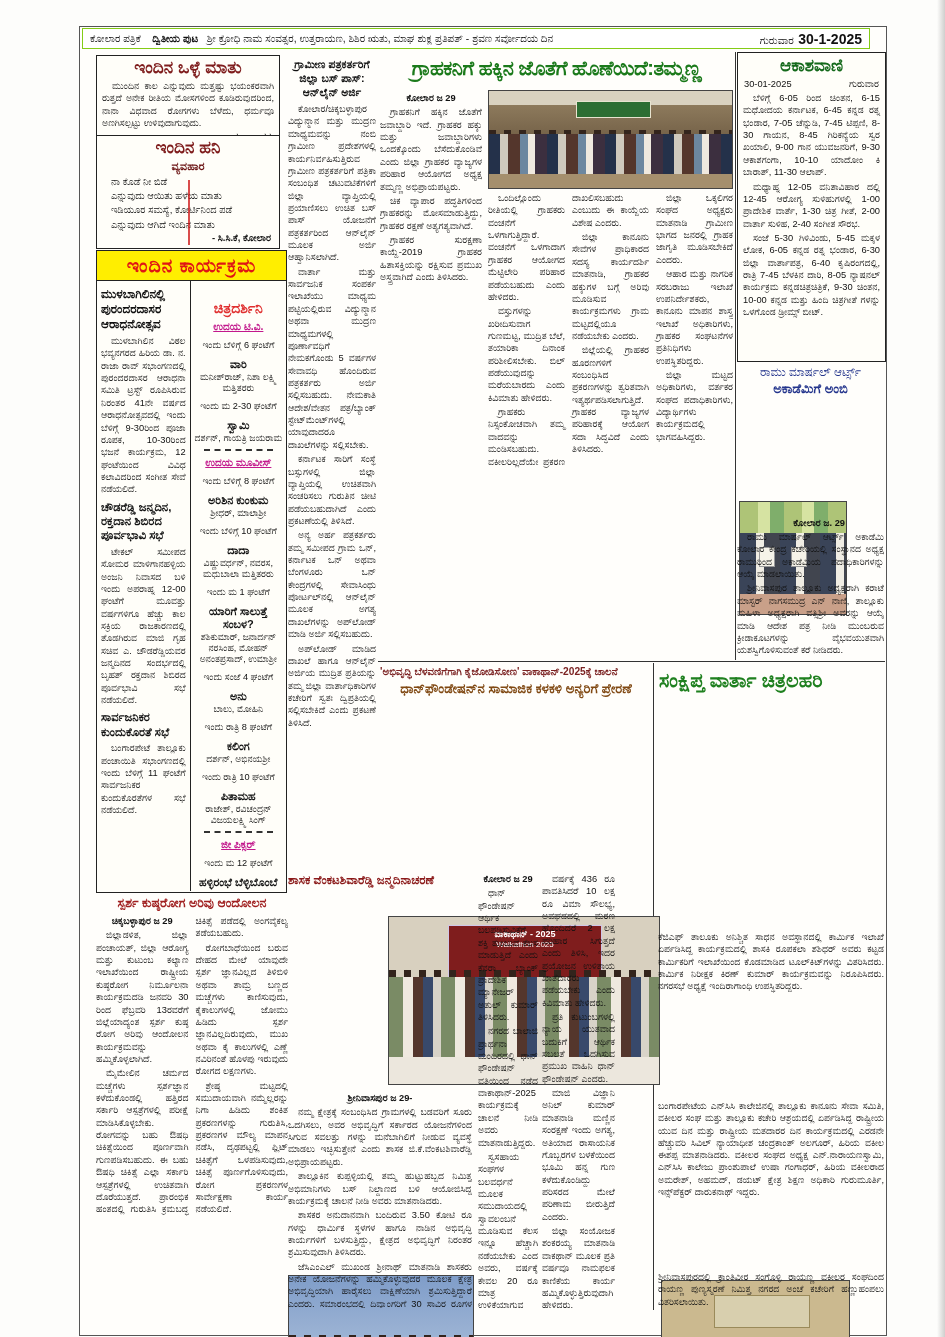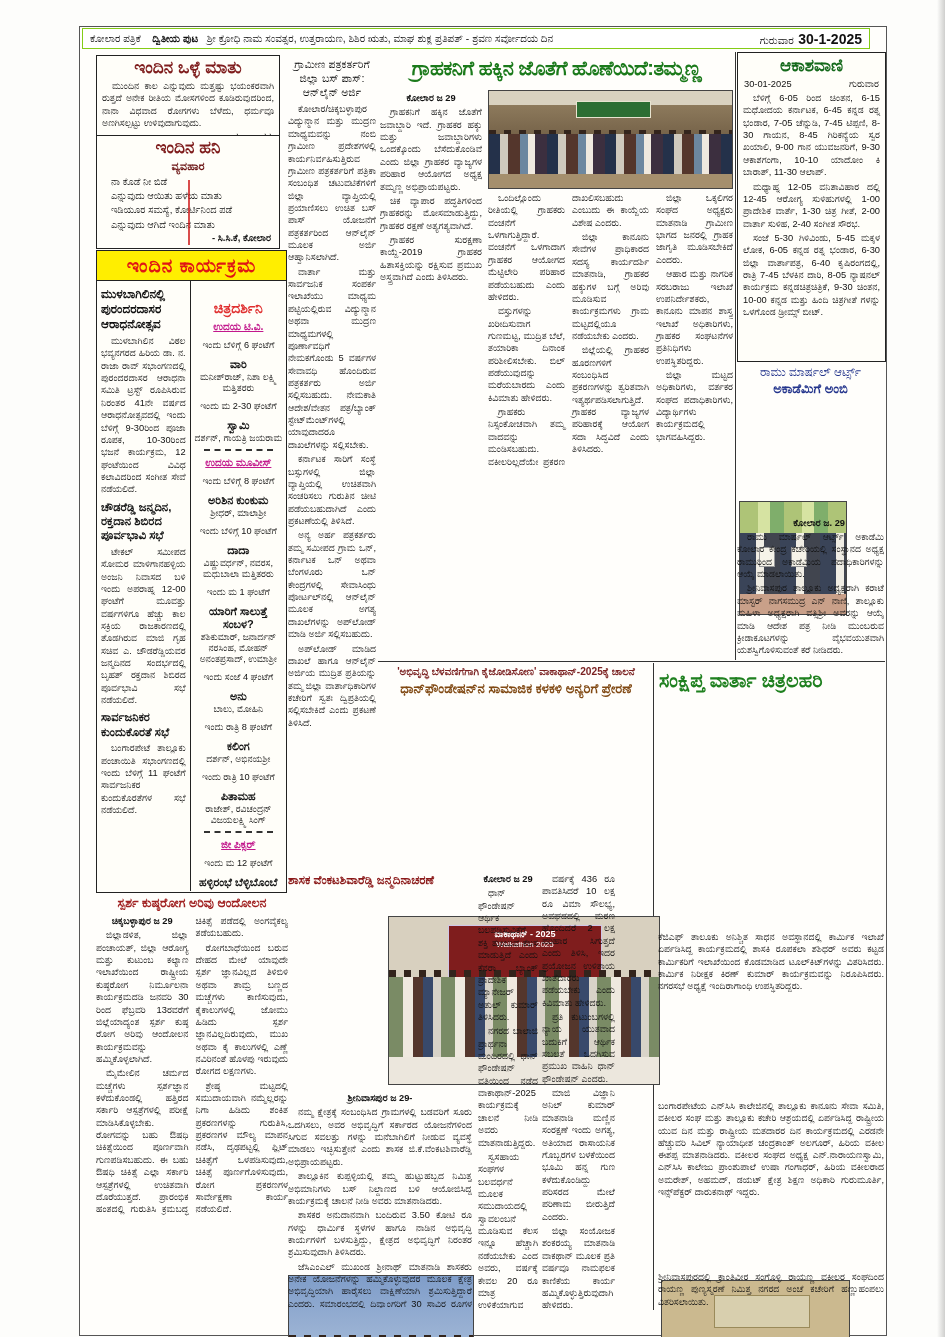--- a/index.html
+++ b/index.html
@@ -135,21 +135,21 @@
     <div style="columns:2;column-gap:7px;height:396px;">
         <div class="para dateline">ಚಿಕ್ಕಬಳ್ಳಾಪುರ ಜ 29</div>
         <div class="para">ಜಿಲ್ಲಾಡಳಿತ, ಜಿಲ್ಲಾ ಪಂಚಾಯತ್, ಜಿಲ್ಲಾ ಆರೋಗ್ಯ ಮತ್ತು ಕುಟುಂಬ ಕಲ್ಯಾಣ ಇಲಾಖೆಯಿಂದ ರಾಷ್ಟ್ರೀಯ ಕುಷ್ಠರೋಗ ನಿರ್ಮೂಲನಾ ಕಾರ್ಯಕ್ರಮದಡಿ ಜನವರಿ 30 ರಿಂದ ಫೆಬ್ರವರಿ 13ರವರೆಗೆ ಜಿಲ್ಲೆಯಾದ್ಯಂತ ಸ್ಪರ್ಶ ಕುಷ್ಠ ರೋಗ ಅರಿವು ಆಂದೋಲನ ಕಾರ್ಯಕ್ರಮವನ್ನು ಹಮ್ಮಿಕೊಳ್ಳಲಾಗಿದೆ.</div>
         <div class="para">ಮೈಮೇಲಿನ ಚರ್ಮದ ಮಚ್ಚೆಗಳು ಸ್ಪರ್ಶಜ್ಞಾನ ಕಳೆದುಕೊಂಡಲ್ಲಿ ಹತ್ತಿರದ ಸರ್ಕಾರಿ ಆಸ್ಪತ್ರೆಗಳಲ್ಲಿ ಪರೀಕ್ಷೆ ಮಾಡಿಸಿಕೊಳ್ಳಬೇಕು. ರೋಗವನ್ನು ಬಹು ಔಷಧಿ ಚಿಕಿತ್ಸೆಯಿಂದ ಪೂರ್ಣವಾಗಿ ಗುಣಪಡಿಸಬಹುದು. ಈ ಬಹು ಔಷಧಿ ಚಿಕಿತ್ಸೆ ಎಲ್ಲಾ ಸರ್ಕಾರಿ ಆಸ್ಪತ್ರೆಗಳಲ್ಲಿ ಉಚಿತವಾಗಿ ದೊರೆಯುತ್ತದೆ. ಪ್ರಾರಂಭಿಕ ಹಂತದಲ್ಲಿ ಗುರುತಿಸಿ ಕ್ರಮಬದ್ಧ ಚಿಕಿತ್ಸೆ ಪಡೆದಲ್ಲಿ ಅಂಗವೈಕಲ್ಯ ತಡೆಯಬಹುದು.</div>
         <div class="para">ರೋಗಬಾಧೆಯಿಂದ ಬರುವ ದೇಹದ ಮೇಲೆ ಯಾವುದೇ ಸ್ಪರ್ಶ ಜ್ಞಾನವಿಲ್ಲದ ತಿಳಿಬಿಳಿ ಅಥವಾ ತಾಮ್ರ ಬಣ್ಣದ ಮಚ್ಚೆಗಳು ಕಾಣಿಸುವುದು, ಕೈಕಾಲುಗಳಲ್ಲಿ ಜೋಮು ಹಿಡಿದು ಸ್ಪರ್ಶ ಜ್ಞಾನವಿಲ್ಲದಿರುವುದು, ಮುಖ ಅಥವಾ ಕೈ ಕಾಲುಗಳಲ್ಲಿ ಎಣ್ಣೆ ನವಿರಿನಂತೆ ಹೊಳಪು ಇರುವುದು ರೋಗದ ಲಕ್ಷಣಗಳು.</div>
         <div class="para">ಶ್ರೇಷ್ಠ ಮಟ್ಟದಲ್ಲಿ ಸಮುದಾಯವಾಗಿ ನಮ್ಮೆಲ್ಲರನ್ನು ನಿಗಾ ಹಿಡಿದು ಶಂಕಿತ ಪ್ರಕರಣಗಳನ್ನು ಗುರುತಿಸಿ, ಪ್ರಕರಣಗಳ ಮೌಲ್ಯ ಮಾಪನ ನಡೆಸಿ, ದೃಢಪಟ್ಟಲ್ಲಿ ಫ್ಲಿಟ್ ಚಿಕಿತ್ಸೆಗೆ ಒಳಪಡಿಸುವುದು, ಚಿಕಿತ್ಸೆ ಪೂರ್ಣಗೊಳಿಸುವುದು, ರೋಗ ಪ್ರಕರಣಗಳ ಸಾರ್ವೇಕ್ಷಣಾ ಕಾರ್ಯ ನಡೆಯಲಿದೆ.</div>
       </div>
   </div>
 
   <div class="abs col-flow" style="left:288px;top:57px;width:88px;height:814px;">
-    <div style="font-weight:normal;font-size:10.8px;text-align:center;line-height:1.3;margin-bottom:4px;">ಗ್ರಾಮೀಣ ಪತ್ರಕರ್ತರಿಗೆ ಜಿಲ್ಲಾ ಬಸ್ ಪಾಸ್: ಆನ್‌ಲೈನ್ ಅರ್ಜಿ</div>
+    <div style="font-weight:bold;font-size:10.8px;text-align:center;line-height:1.3;margin-bottom:4px;">ಗ್ರಾಮೀಣ ಪತ್ರಕರ್ತರಿಗೆ ಜಿಲ್ಲಾ ಬಸ್ ಪಾಸ್: ಆನ್‌ಲೈನ್ ಅರ್ಜಿ</div>
     <div>
         <div class="para">ಕೋಲಾರ/ಚಿಕ್ಕಬಳ್ಳಾಪುರ ವಿದ್ಯುನ್ಮಾನ ಮತ್ತು ಮುದ್ರಣ ಮಾಧ್ಯಮವನ್ನು ನಂಬಿ ಗ್ರಾಮೀಣ ಪ್ರದೇಶಗಳಲ್ಲಿ ಕಾರ್ಯನಿರ್ವಹಿಸುತ್ತಿರುವ ಗ್ರಾಮೀಣ ಪತ್ರಕರ್ತರಿಗೆ ಪತ್ರಿಕಾ ಸಂಬಂಧಿತ ಚಟುವಟಿಕೆಗಳಿಗೆ ಜಿಲ್ಲಾ ವ್ಯಾಪ್ತಿಯಲ್ಲಿ ಪ್ರಯಾಣಿಸಲು ಉಚಿತ ಬಸ್ ಪಾಸ್ ಯೋಜನೆಗೆ ಪತ್ರಕರ್ತರಿಂದ ಆನ್‌ಲೈನ್ ಮೂಲಕ ಅರ್ಜಿ ಆಹ್ವಾನಿಸಲಾಗಿದೆ.</div>
         <div class="para">ವಾರ್ತಾ ಮತ್ತು ಸಾರ್ವಜನಿಕ ಸಂಪರ್ಕ ಇಲಾಖೆಯು ಮಾಧ್ಯಮ ಪಟ್ಟಿಯಲ್ಲಿರುವ ವಿದ್ಯುನ್ಮಾನ ಅಥವಾ ಮುದ್ರಣ ಮಾಧ್ಯಮಗಳಲ್ಲಿ ಪೂರ್ಣಾವಧಿಗೆ ನೇಮಕಗೊಂಡು 5 ವರ್ಷಗಳ ಸೇವಾವಧಿ ಹೊಂದಿರುವ ಪತ್ರಕರ್ತರು ಅರ್ಜಿ ಸಲ್ಲಿಸಬಹುದು. ನೇಮಕಾತಿ ಆದೇಶ/ವೇತನ ಪತ್ರ/ಬ್ಯಾಂಕ್ ಸ್ಟೇಟ್‌ಮೆಂಟ್‌ಗಳಲ್ಲಿ ಯಾವುದಾದರೂ ದಾಖಲೆಗಳನ್ನು ಸಲ್ಲಿಸಬೇಕು.</div>
         <div class="para">ಕರ್ನಾಟಕ ಸಾರಿಗೆ ಸಂಸ್ಥೆ ಬಸ್ಸುಗಳಲ್ಲಿ ಜಿಲ್ಲಾ ವ್ಯಾಪ್ತಿಯಲ್ಲಿ ಉಚಿತವಾಗಿ ಸಂಚರಿಸಲು ಗುರುತಿನ ಚೀಟಿ ಪಡೆಯಬಹುದಾಗಿದೆ ಎಂದು ಪ್ರಕಟಣೆಯಲ್ಲಿ ತಿಳಿಸಿದೆ.</div>
         <div class="para">ಅನ್ಯ ಅರ್ಹ ಪತ್ರಕರ್ತರು ತಮ್ಮ ಸಮೀಪದ ಗ್ರಾಮ ಒನ್, ಕರ್ನಾಟಕ ಒನ್ ಅಥವಾ ಬೆಂಗಳೂರು ಒನ್ ಕೇಂದ್ರಗಳಲ್ಲಿ ಸೇವಾಸಿಂಧು ಪೋರ್ಟಲ್‌ನಲ್ಲಿ ಆನ್‌ಲೈನ್ ಮೂಲಕ ಅಗತ್ಯ ದಾಖಲೆಗಳನ್ನು ಅಪ್‌ಲೋಡ್ ಮಾಡಿ ಅರ್ಜಿ ಸಲ್ಲಿಸಬಹುದು.</div>
         <div class="para">ಅಪ್‌ಲೋಡ್ ಮಾಡಿದ ದಾಖಲೆ ಹಾಗೂ ಆನ್‌ಲೈನ್ ಅರ್ಜಿಯ ಮುದ್ರಿತ ಪ್ರತಿಯನ್ನು ತಮ್ಮ ಜಿಲ್ಲಾ ವಾರ್ತಾಧಿಕಾರಿಗಳ ಕಚೇರಿಗೆ ಸ್ವತಃ ದ್ವಿಪ್ರತಿಯಲ್ಲಿ ಸಲ್ಲಿಸಬೇಕಿದೆ ಎಂದು ಪ್ರಕಟಣೆ ತಿಳಿಸಿದೆ.</div>
       </div>
   </div>
 
   <div class="abs green-head" style="left:380px;top:57px;width:353px;height:28px;font-size:20px;text-align:center;letter-spacing:-0.5px;">ಗ್ರಾಹಕನಿಗೆ ಹಕ್ಕಿನ ಜೊತೆಗೆ ಹೊಣೆಯಿದೆ:ತಮ್ಮಣ್ಣ</div>
@@ -207,21 +207,21 @@
   <div class="abs" style="left:739px;top:518px;width:106px;text-align:right;font-weight:bold;font-size:9.3px;">ಕೋಲಾರ ಜ. 29</div>
   <div class="abs col-flow" style="left:737px;top:531px;width:147px;height:128px;">
       <div class="para">ರಾಮು ಮಾರ್ಷಲ್ ಆರ್ಟ್ಸ್ ಅಕಾಡೆಮಿ ಕೋಲಾರ ಕೇಂದ್ರ ಕಚೇರಿಯಲ್ಲಿ ಸಂಸ್ಥಾನದ ಅಧ್ಯಕ್ಷ ರಾಮುರಿಂದ ಅಕಾಡೆಮಿಯ ಪದಾಧಿಕಾರಿಗಳನ್ನು ಆಯ್ಕೆ ಮಾಡಲಾಯಿತು.</div>
       <div class="para">ಶ್ರೀನಿವಾಸಪುರ ತಾಲ್ಲೂಕು ಅಧ್ಯಕ್ಷರಾಗಿ ಕರಾಟೆ ಮಾಸ್ಟರ್ ನಾಗಸಮುದ್ರ ಎನ್ ನಾಣಿ, ತಾಲ್ಲೂಕು ಮಹಿಳಾ ಅಧ್ಯಕ್ಷರಾಗಿ ವತ್ಸಿಶ್ರೀ ಅವರನ್ನು ಆಯ್ಕೆ ಮಾಡಿ ಆದೇಶ ಪತ್ರ ನೀಡಿ ಮುಂಬರುವ ಕ್ರೀಡಾಕೂಟಗಳನ್ನು ವೈಭವಯುತವಾಗಿ ಯಶಸ್ವಿಗೊಳಿಸುವಂತೆ ಕರೆ ನೀಡಿದರು.</div>
     </div>
 
   <div class="hrule" style="left:378px;top:661px;width:507px;"></div>
 
   <div class="vrule" style="left:653px;top:663px;height:647px;"></div>
 
-  <div class="abs" style="left:380px;top:666px;width:272px;text-align:center;color:#7b2222;font-weight:bold;font-size:10.2px;">'ಅಭಿವೃದ್ಧಿ ಬೆಳವಣಿಗೆಗಾಗಿ ಕೈಜೋಡಿಸೋಣ' ವಾಕಾಥಾನ್-2025ಕ್ಕೆ ಚಾಲನೆ</div>
+  <div class="abs" style="left:380px;top:666px;width:272px;color:#7b2222;font-weight:bold;font-size:10.2px;">'ಅಭಿವೃದ್ಧಿ ಬೆಳವಣಿಗೆಗಾಗಿ ಕೈಜೋಡಿಸೋಣ' ವಾಕಾಥಾನ್-2025ಕ್ಕೆ ಚಾಲನೆ</div>
   <div class="abs" style="left:380px;top:681px;width:272px;text-align:center;color:#804913;font-weight:bold;font-size:13.2px;">ಧಾನ್‌ಫೌಂಡೇಷನ್‌ನ ಸಾಮಾಜಿಕ ಕಳಕಳಿ ಅನ್ಯರಿಗೆ ಪ್ರೇರಣೆ</div>
   <div class="abs photo" style="left:388px;top:703px;width:270px;height:167px;">
     <div style="position:absolute;top:0;left:0;right:0;height:100%;background:#d8d0bf;"></div>
     <div class="banner" style="top:5%;left:22%;width:56%;height:36%;background:#7f1d1d;border:1px solid #cfc6e8;padding-top:3px;">
       <div style="font-size:9px;font-weight:bold;">ವಾಕಾಥಾನ್ - 2025</div>
       <div style="font-size:8px;">Walkathon 2025</div>
     </div>
     <div class="heads" style="top:32%;"></div>
     <div class="crowd" style="top:36%;bottom:16%;background:repeating-linear-gradient(90deg,#7a8b65 0 14px,#efe9df 14px 24px,#54362c 24px 34px,#38496b 34px 44px,#d8d3c8 44px 52px);"></div>
     <div class="floor" style="height:16%;background:#ece7dd;"></div>

